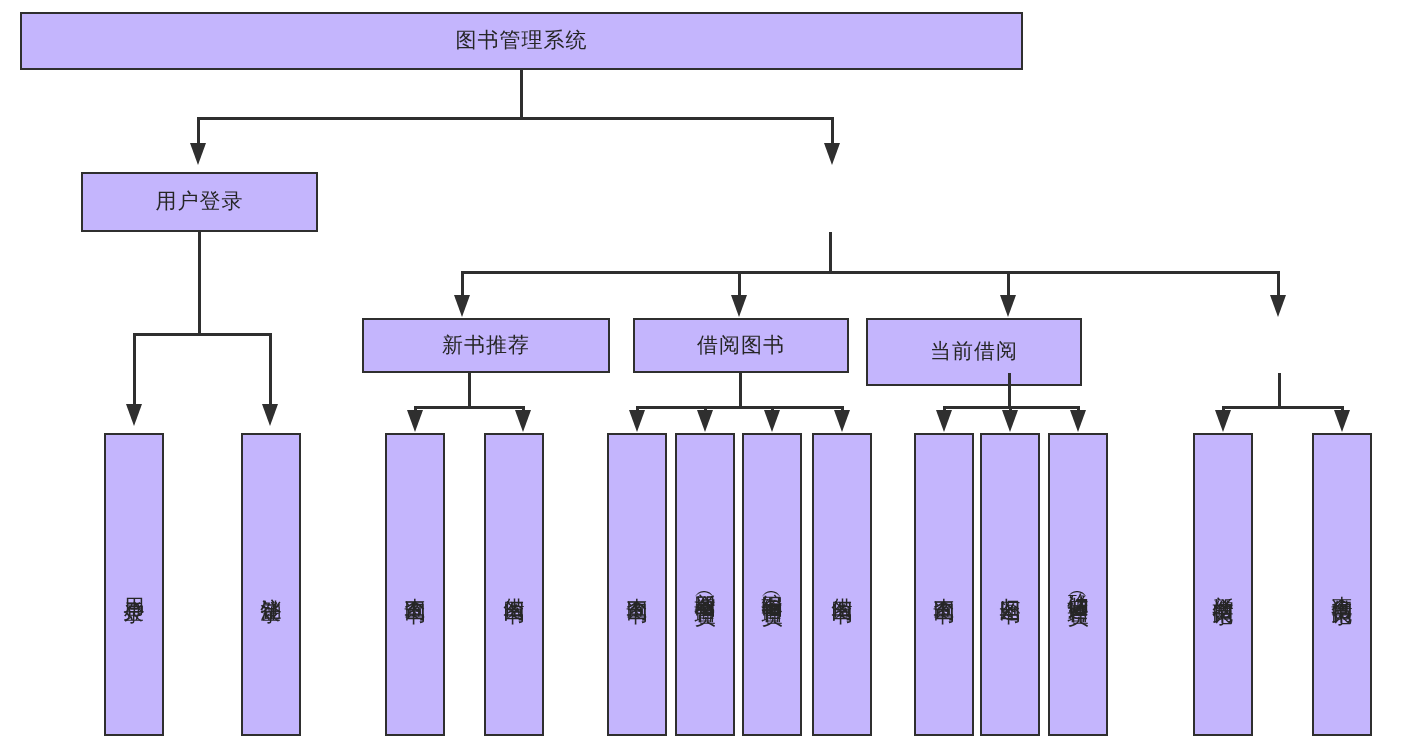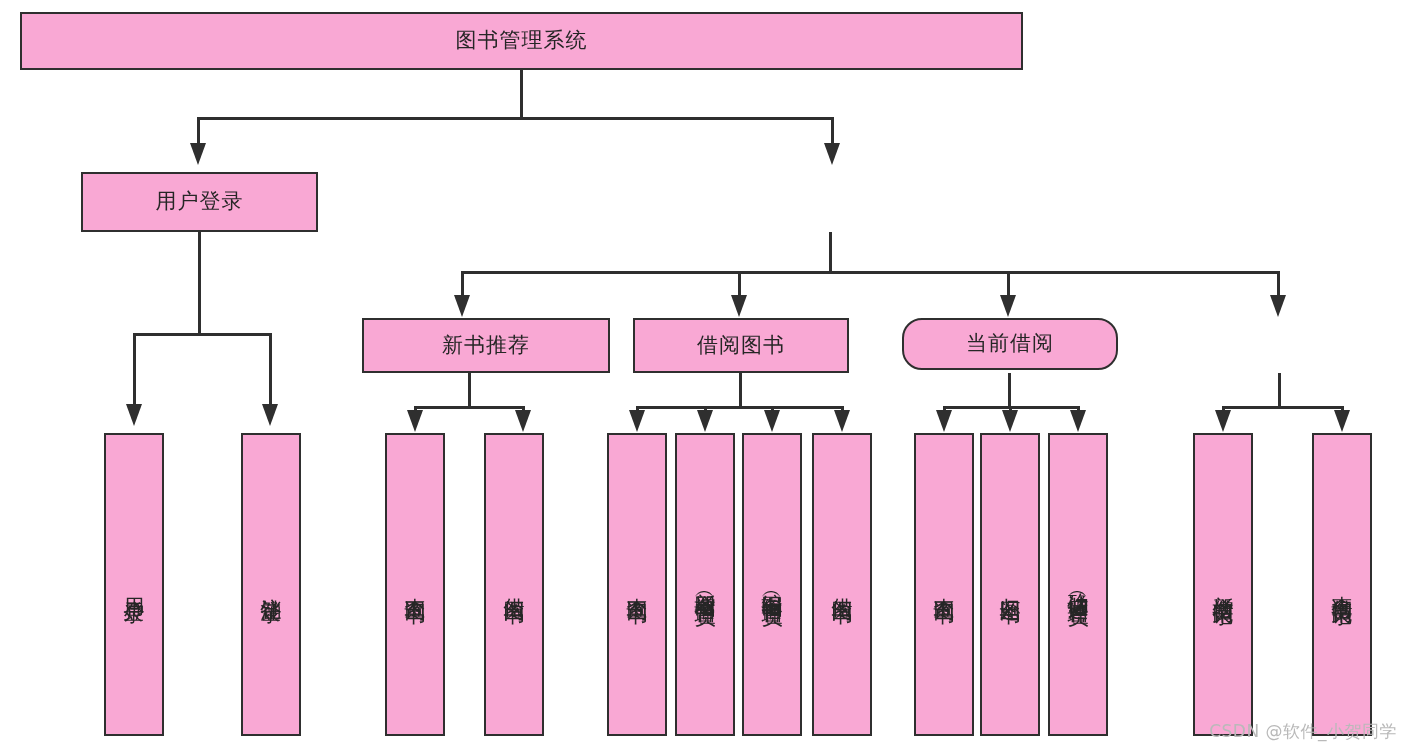--- a/index.html
+++ b/index.html
@@ -14,21 +14,21 @@
     position: relative;
     width: 1405px;
     height: 747px;
     background: #ffffff;
     overflow: hidden;
   }
   .node {
     position: absolute;
     box-sizing: border-box;
     border: 2.5px solid #2f2f2f;
-    background: #f9a8d4;
+    background: #c4b5fd;
     display: flex;
     align-items: center;
     justify-content: center;
     color: #262626;
   }
   .node.horizontal {
     font-size: 21px;
     letter-spacing: 1px;
     line-height: 1.1;
   }
@@ -112,21 +112,21 @@
   <div class="arrowhead" style="left:1000px; top:295px;"></div>
   <div class="edge v" style="left:1277px; top:271px; width:3px; height:26px;"></div>
   <div class="arrowhead" style="left:1270px; top:295px;"></div>
 
   <div class="node horizontal" style="left:362px; top:318px; width:248px; height:55px;">
     <span>新书推荐</span>
   </div>
   <div class="node horizontal" style="left:633px; top:318px; width:216px; height:55px;">
     <span>借阅图书</span>
   </div>
-  <div class="node horizontal" style="left:902px; top:318px; width:216px; height:52px;border-radius:20px;">
+  <div class="node horizontal" style="left:866px; top:318px; width:216px; height:68px;">
     <span>当前借阅</span>
   </div>
 
   <div class="edge v" style="left:468px; top:373px; width:3px; height:35px;"></div>
   <div class="edge h" style="left:414px; top:406px; width:111px; height:3px;"></div>
   <div class="edge v" style="left:414px; top:406px; width:3px; height:6px;"></div>
   <div class="arrowhead" style="left:407px; top:410px;"></div>
   <div class="edge v" style="left:522px; top:406px; width:3px; height:6px;"></div>
   <div class="arrowhead" style="left:515px; top:410px;"></div>
 
@@ -194,15 +194,14 @@
     <span class="vlabel">确认归还（管理员）</span>
   </div>
 
   <div class="node vertical" style="left:1193px; top:433px; width:60px; height:303px;">
     <span class="vlabel">新增借阅记录</span>
   </div>
   <div class="node vertical" style="left:1312px; top:433px; width:60px; height:303px;">
     <span class="vlabel">查询借阅记录</span>
   </div>
 
-  <div id="watermark">CSDN @软件_小贺同学</div>
 
 </div>
 
 </body></html>

